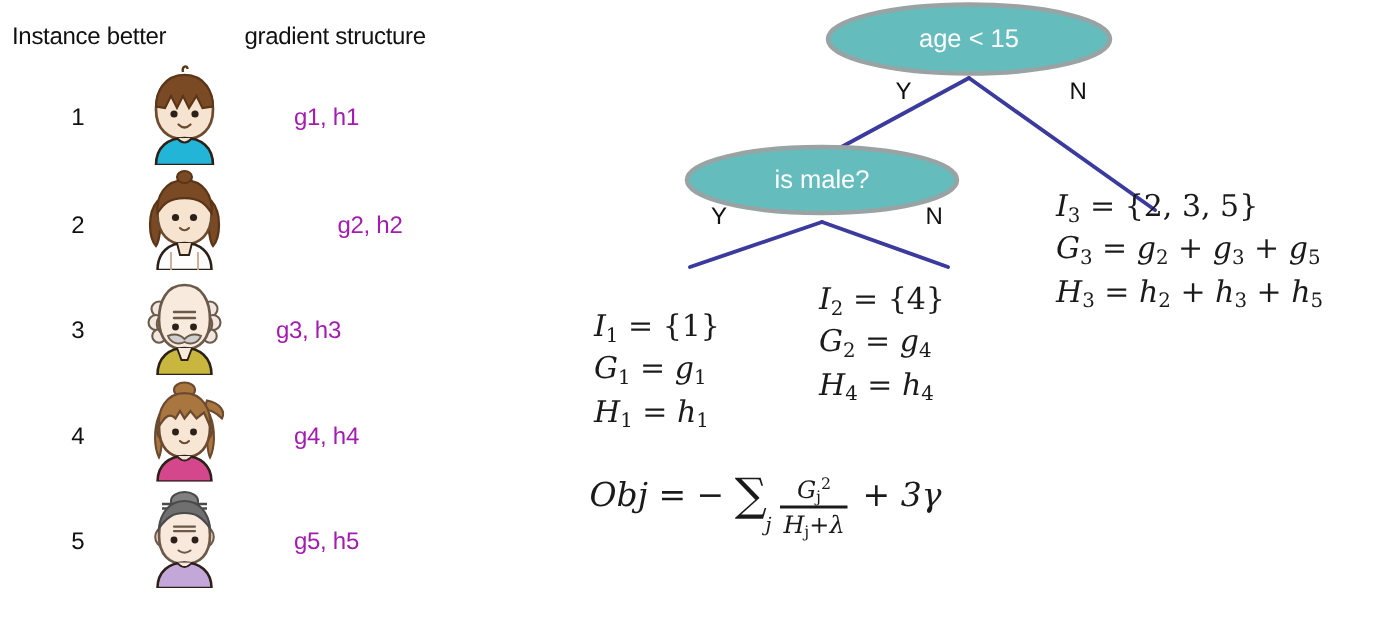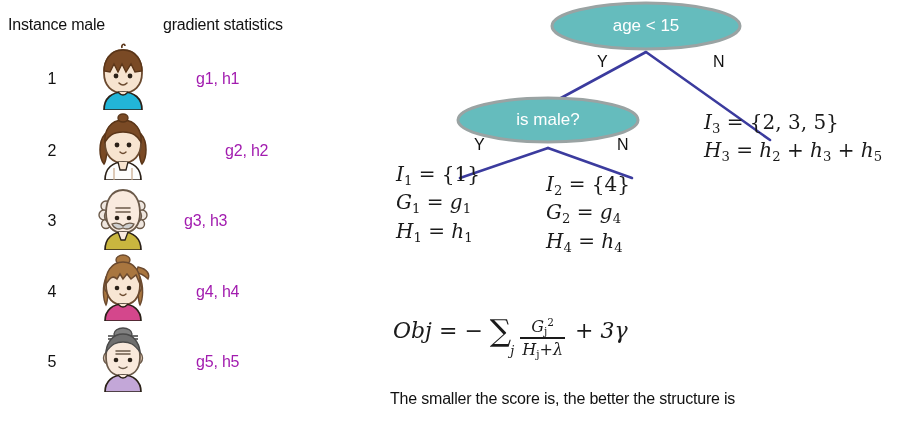--- a/index.html
+++ b/index.html
@@ -82,21 +82,21 @@
     stroke-width: 2.6;
     fill: none;
     stroke-linecap: round;
   }
   .branch-label {
     position: absolute;
     font-size: 16px;
     font-family: "Liberation Sans", sans-serif;
     color: #111;
   }
-  .mblk { position: absolute; }
+  .mblk { position: absolute; margin-top: 15px; }
   .mline {
     font-family: "DejaVu Serif", serif;
     font-style: italic;
     font-size: 20px;
     color: #1a1a1a;
     white-space: nowrap;
     line-height: 1.42;
   }
   .mline .rm { font-style: normal; }
   sub {
@@ -172,22 +172,22 @@
     color: #111;
     white-space: nowrap;
     letter-spacing: -0.2px;
   }
 </style>
 </head>
 <body>
 
 <div id="page">
 
-  <div class="hdr" id="hdr-index">Instance male</div>
-  <div class="hdr" id="hdr-stats">gradient statistics</div>
+  <div class="hdr" id="hdr-index">Instance better</div>
+  <div class="hdr" id="hdr-stats">gradient structure</div>
 
   <div class="row-index" style="left:32px; top:70px;">1</div>
   <div class="avatar" style="left:92px; top:42px;">
     <svg viewBox="0 0 62 68">
       <ellipse cx="20" cy="34" rx="6" ry="7" fill="#f7ddc8" stroke="#6b4a2f" stroke-width="1.6"></ellipse>
       <ellipse cx="42" cy="34" rx="6" ry="7" fill="#f7ddc8" stroke="#6b4a2f" stroke-width="1.6"></ellipse>
       <path d="M31 8 C17 8 12 20 12 31 C12 44 20 51 31 51 C42 51 50 44 50 31 C50 20 45 8 31 8 Z" fill="#f7e4d0" stroke="#6b4a2f" stroke-width="1.8"></path>
       <path d="M31 8 C18 8 12 19 12 29 L18 30 L22 22 L26 30 L30 22 L34 30 L39 22 L43 30 L50 29 C50 19 44 8 31 8 Z" fill="#7a4a25" stroke="#5a3518" stroke-width="1.4"></path>
       <path d="M30 6 C29 2 33 1 33 4" fill="none" stroke="#5a3518" stroke-width="1.6"></path>
       <circle cx="24" cy="34" r="2.4" fill="#2b2118"></circle>
@@ -294,21 +294,21 @@
 
     <ellipse class="node-ellipse" cx="168" cy="120" rx="90" ry="22"></ellipse>
     <text class="node-label" x="168" y="121">is male?</text>
   </svg>
 
   <div class="branch-label" style="left:597px; top:53px;">Y</div>
   <div class="branch-label" style="left:713px; top:53px;">N</div>
   <div class="branch-label" style="left:474px; top:136px;">Y</div>
   <div class="branch-label" style="left:617px; top:136px;">N</div>
 
-  <div class="mblk" style="left:396px; top:160px;">
+  <div class="mblk" style="left:396px; top:188px;">
     <div class="mline">
       <span>I</span><sub>1</sub>
       <span class="rm">= {1}</span>
     </div>
     <div class="mline">
       <span>G</span><sub>1</sub>
       <span>= g</span><sub>1</sub>
     </div>
     <div class="mline">
       <span>H</span><sub>1</sub>
@@ -328,20 +328,26 @@
     <div class="mline">
       <span>H</span><sub>4</sub>
       <span>= h</span><sub>4</sub>
     </div>
   </div>
 
   <div class="mblk" style="left:704px; top:108px;">
     <div class="mline">
       <span>I</span><sub>3</sub>
       <span class="rm">= {2, 3, 5}</span>
+    </div>
+    <div class="mline">
+      <span>G</span><sub>3</sub>
+      <span>= g</span><sub>2</sub>
+      <span>+ g</span><sub>3</sub>
+      <span>+ g</span><sub>5</sub>
     </div>
     <div class="mline">
       <span>H</span><sub>3</sub>
       <span>= h</span><sub>2</sub>
       <span>+ h</span><sub>3</sub>
       <span>+ h</span><sub>5</sub>
     </div>
   </div>
 
   <div id="obj-eq">
@@ -351,15 +357,14 @@
     <span class="sigma" style="margin-left:7px;">∑</span>
     <span class="sigsub">j</span>
     <span class="frac">
       <span class="num"><span>G</span><sub>j</sub><sup>2</sup></span>
       <span class="bar"></span>
       <span class="den"><span>H</span><sub>j</sub><span>+λ</span></span>
     </span>
     <span style="margin-left:5px;">+ 3γ</span>
   </div>
 
-  <div id="caption">The smaller the score is, the better the structure is</div>
 
 </div>
 
 </body></html>

